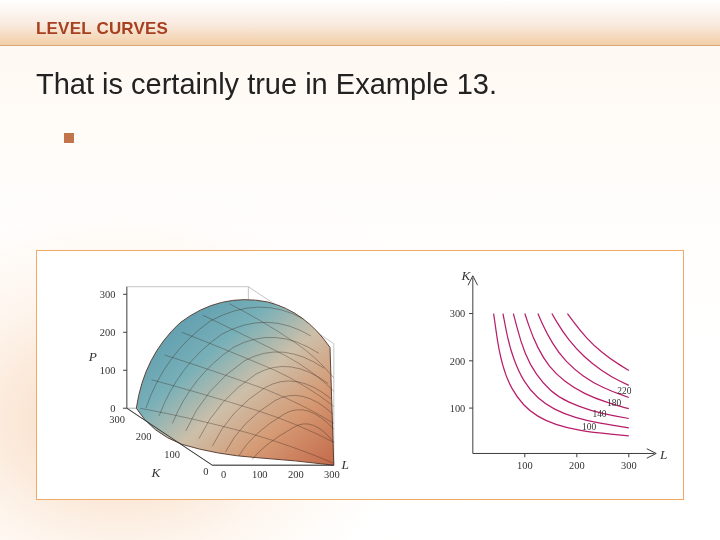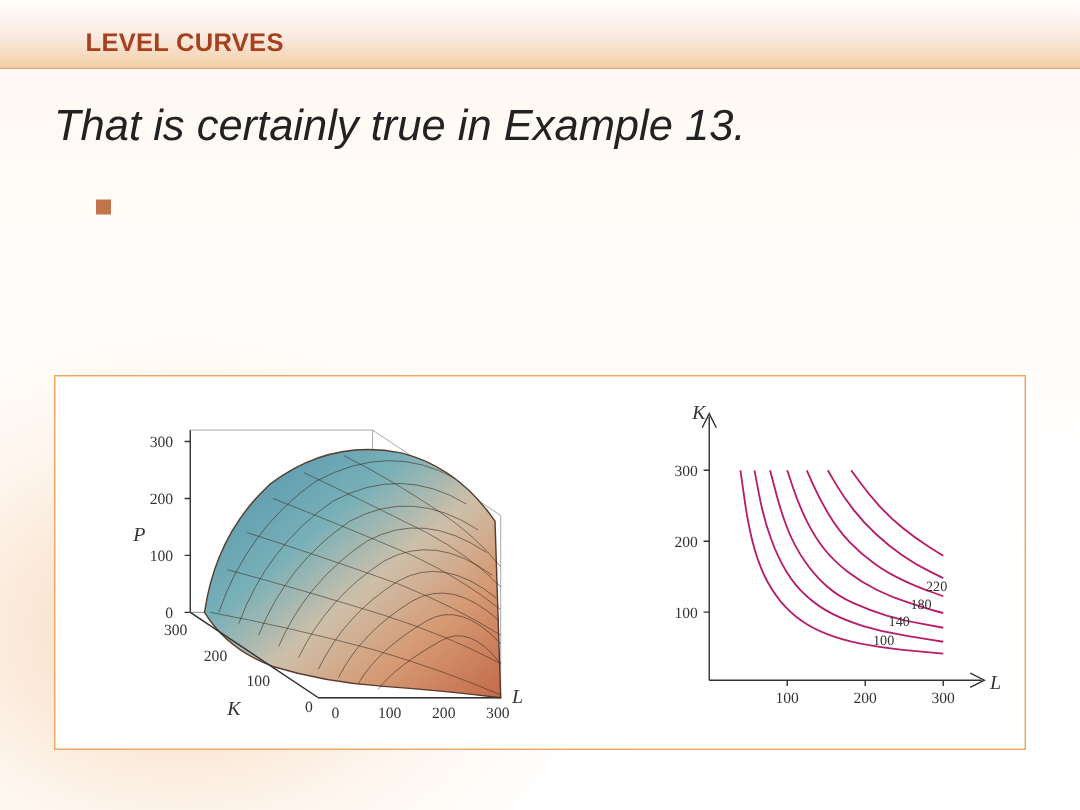--- a/index.html
+++ b/index.html
@@ -16,35 +16,34 @@
       radial-gradient(ellipse 400px 300px at 120px 420px, rgba(240,180,130,0.55), rgba(250,220,190,0.25) 45%, rgba(255,250,245,0.05) 70%, transparent),
       linear-gradient(180deg, rgba(255,240,225,0.5) 0%, rgba(255,250,245,0.3) 40%, rgba(255,255,255,0) 70%);
     z-index: 0;
   }
   .header-bar {
     position: relative; z-index: 2;
     height: 46px;
     border-bottom: 1px solid #d9a676;
     background: linear-gradient(180deg, #fff 0%, #f9eadf 55%, #f2cfa6 100%);
     display: flex; align-items: flex-end;
-    padding: 0 0 6px 57px;
+    padding: 0 0 6px 36px;
   }
   .header-title {
     font-weight: bold;
     font-size: 17px;
     color: #a6401e;
     letter-spacing: 0.2px;
   }
   .subtitle {
     position: relative; z-index: 2;
     margin: 22px 0 0 36px;
     font-size: 29px;
     color: #222;
     font-family: Arial, Helvetica, sans-serif;
-    font-style: italic;
   }
   .bullets {
     position: relative; z-index: 2;
     margin: 30px 0 0 64px;
   }
   .bullet-row { display: flex; align-items: baseline; gap: 10px; }
   .bullet-sq {
     width: 10px; height: 10px;
     background: #c2744a;
     flex-shrink: 0;

